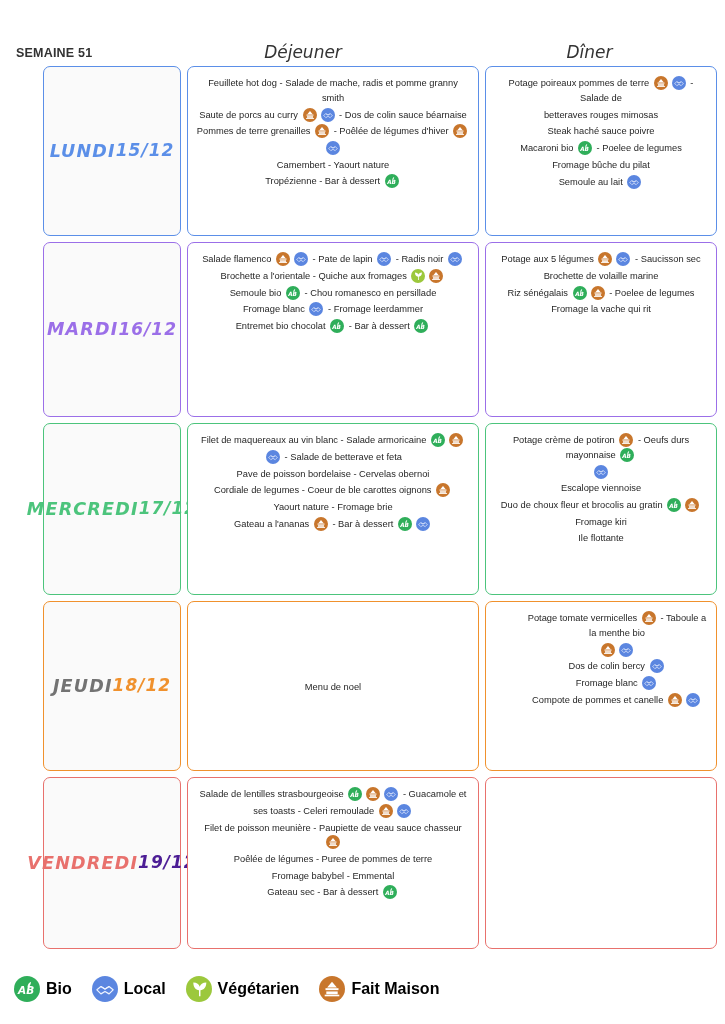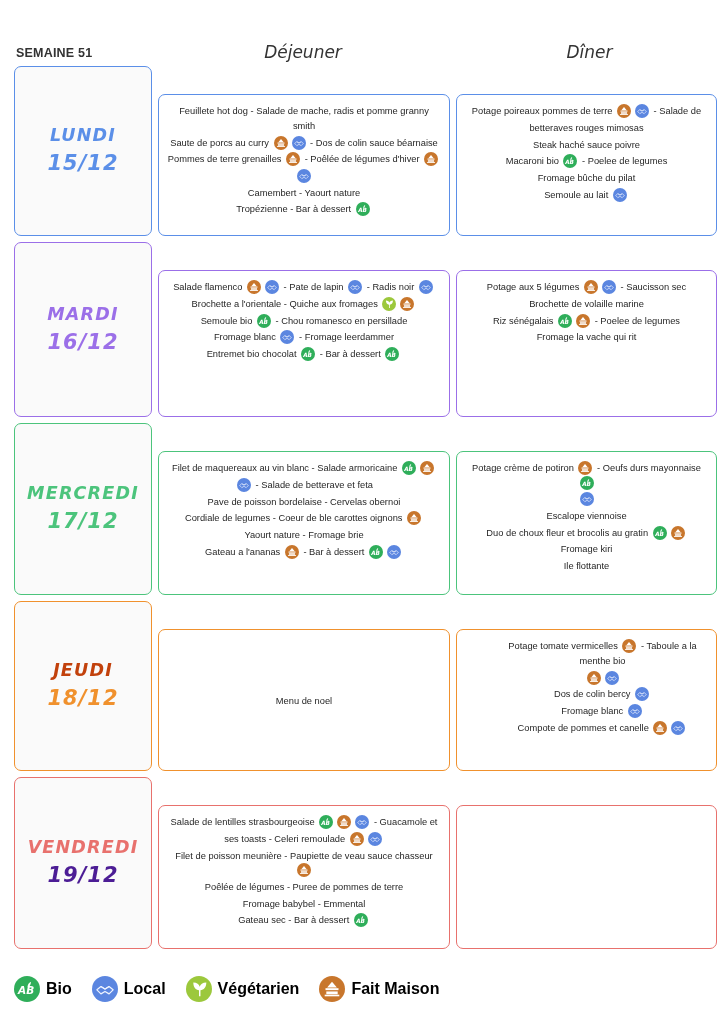--- a/index.html
+++ b/index.html
@@ -56,48 +56,48 @@
     align-items: stretch;
     margin-bottom: 6px;
   }
   .day-label {
     width: 138px;
     flex: 0 0 138px;
     border: 1.4px solid #cccccc;
     border-radius: 7px;
     background: #fafafa;
     display: flex;
-    flex-direction: column;
+    flex-direction: row;
     align-items: center;
     justify-content: center;
     box-sizing: border-box;
+    margin-left: 29px;
   }
   .day-name, .day-date {
     font-family: "DejaVu Sans", sans-serif;
     font-style: italic;
     font-weight: bold;
     letter-spacing: 1.2px;
     line-height: 1.5;
   }
   .day-name { font-size: 17.5px; }
-  .day-date { font-size: 21px; letter-spacing: 1px; }
+  .day-date { font-size: 17px; letter-spacing: 1px; }
 
   .meal-cell {
     border: 1.4px solid #cccccc;
     border-radius: 7px;
     background: #ffffff;
     box-sizing: border-box;
     margin-left: 6px;
     padding: 8px 8px 6px 8px;
     font-size: 9.3px;
     line-height: 1.55;
     color: #262626;
     text-align: center;
     overflow: hidden;
-    margin-top: 28px;
   }
   .cell-lunch { width: 292px; flex: 0 0 292px; }
   .cell-dinner { flex: 1 1 auto; }
 
   .menu-line {
     display: block;
     text-align: center;
     padding: 1px 0;
   }
   .menu-line .txt { vertical-align: middle; }
@@ -381,21 +381,21 @@
               <rect x="8" y="15" width="16" height="2.4" fill="#ffffff"></rect>
               <path d="M9 19h14v3.5H9z" fill="#ffffff"></path>
               <rect x="7" y="23" width="18" height="2" fill="#ffffff"></rect>
             </svg></span></span>
         <span class="menu-line"><span class="txt">Fromage kiri</span></span>
         <span class="menu-line"><span class="txt">Ile flottante</span></span>
       </div>
     </div>
     <div class="day-row" style="height: 170px;">
       <div class="day-label" style="border-color: rgb(240, 145, 45);">
-        <div class="day-name" style="color: #c2410c;">JEUDI</div>
+        <div class="day-name" style="color: #737373;">JEUDI</div>
         <div class="day-date" style="color: rgb(240, 145, 45);">18/12</div>
       </div>
       <div class="meal-cell cell-lunch" style="border-color: rgb(240, 145, 45); display: flex; align-items: center; justify-content: center;">
         <span class="menu-line"><span class="txt">Menu de noel</span></span>
       </div>
       <div class="meal-cell cell-dinner" style="border-color: rgb(240, 145, 45); padding-left: 40px;">
         <span class="menu-line"><span class="txt">Potage tomate vermicelles </span><span class="badge"><svg viewBox="0 0 32 32">
               <circle cx="16" cy="16" r="16" fill="#C8762C"></circle>
               <path d="M16 7l6 7H10z" fill="#ffffff"></path>
               <rect x="8" y="15" width="16" height="2.4" fill="#ffffff"></rect>

